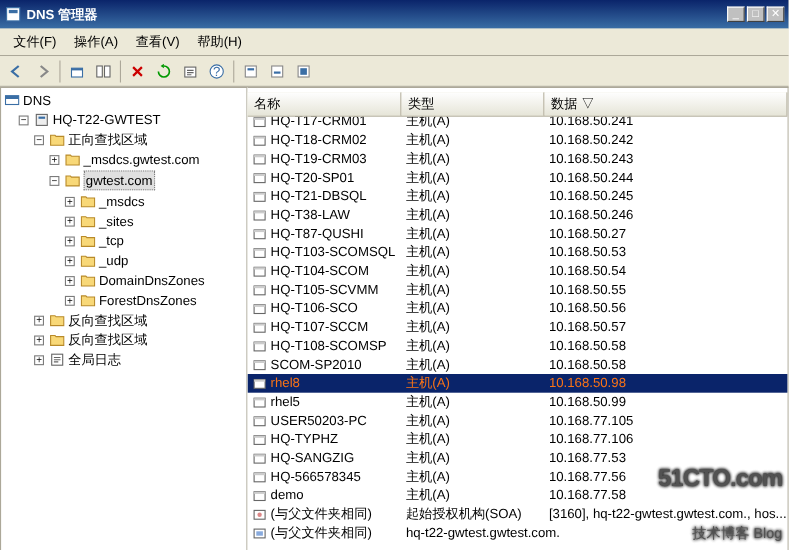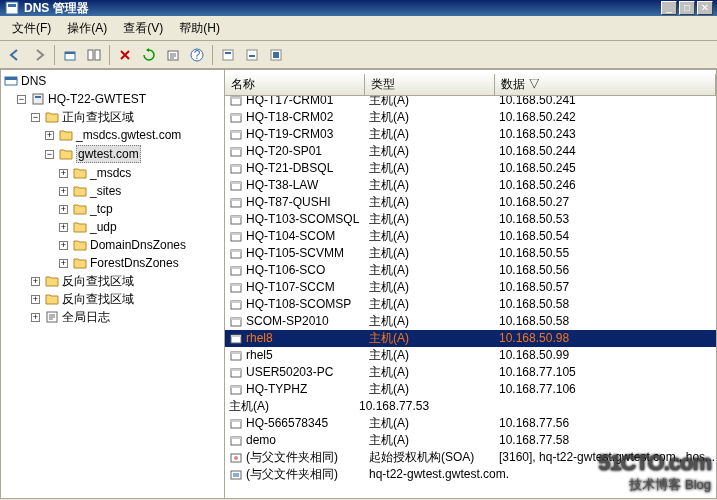--- a/index.html
+++ b/index.html
@@ -1,17 +1,17 @@
 <!DOCTYPE html>
 <html><head>
 <meta charset="utf-8">
 <style>
 * { box-sizing: border-box; margin: 0; padding: 0; font-family: "SimSun", "宋体", sans-serif; font-size: 12px; }
 body { background: #ece9d8; width: 717px; height: 500px; overflow: hidden; position: relative; }
-.titlebar { background: linear-gradient(to bottom, #0a246a, #3a6ea5); color: #fff; height: 16px; display: flex; align-items: center; padding: 0 4px; }
+.titlebar { background: linear-gradient(to bottom, #0a246a, #3a6ea5); color: #fff; height: 26px; display: flex; align-items: center; padding: 0 4px; }
 .titlebar .icon { width: 16px; height: 16px; margin-right: 4px; display: inline-flex; align-items: center; justify-content: center; }
 .titlebar .title { flex: 1; font-weight: bold; }
 .winbtns { display: flex; gap: 2px; }
 .winbtn { width: 16px; height: 14px; background: #c0c0c0; border: 1px solid #fff; border-right-color: #404040; border-bottom-color: #404040; display: flex; align-items: center; justify-content: center; font-size: 10px; line-height: 1; }
 .menubar { background: #ece9d8; height: 20px; display: flex; align-items: center; padding: 12px 4px; border-bottom: 1px solid #aca899; }
 .menu-item { padding: 2px 8px; cursor: default; }
 .toolbar { background: #ece9d8; height: 28px; display: flex; align-items: center; padding: 0 4px; border-bottom: 1px solid #aca899; gap: 2px; }
 .tbtn { width: 22px; height: 22px; display: flex; align-items: center; justify-content: center; border: 1px solid transparent; }
 .tsep { width: 1px; height: 20px; background: #aca899; margin: 0 2px; }
 .mainarea { display: flex; height: calc(500px - 22px - 20px - 28px); }
@@ -31,21 +31,21 @@
 .lh-col.data { flex: 1; }
 .row { display: flex; padding: 0; line-height: 17px; cursor: default; }
 .row.sel { background: #0a246a; color: #f97316; }
 .cell { padding: 0 4px; overflow: hidden; white-space: nowrap; }
 .cell.name { width: 140px; display: flex; align-items: center; gap: 3px; }
 .cell.type { width: 130px; }
 .cell.data { flex: 1; }
 .ricon { width: 14px; height: 14px; display: inline-flex; align-items: center; justify-content: center; flex-shrink: 0; }
 .watermark { position: absolute; right: 6px; bottom: 6px; color: #404040; font-family: Arial; text-align: right; text-shadow: 0 0 3px #000, 0 0 3px #000; opacity: .9; }
 .watermark .big { font-size: 22px; font-weight: bold; letter-spacing: -1px; }
-.watermark .sub { font-size: 13px; }
+.watermark .sub { font-size: 13px; margin-top: 28px; }
 svg { display: block; }
 </style>
 </head>
 <body>
 
 <div class="titlebar">
   <span class="icon">
     <svg width="14" height="14">
         <rect x="1" y="1" width="12" height="12" fill="#fff" stroke="#3a6ea5"></rect>
         <rect x="3" y="3" width="8" height="3" fill="#3a6ea5"></rect>
@@ -543,20 +543,29 @@
                 <rect x="2" y="3" width="10" height="8" fill="#fff" stroke="#666"></rect>
                 <rect x="2" y="3" width="10" height="2" fill="#ccc"></rect>
               </svg>
             </span>
             <span>HQ-TYPHZ</span>
           </div>
           <div class="cell type">主机(A)</div>
           <div class="cell data">10.168.77.106</div>
         </div>
         <div class="row">
+          <div class="cell name">
+            <span class="ricon">
+              <svg width="14" height="14">
+                <rect x="2" y="3" width="10" height="8" fill="#fff" stroke="#666"></rect>
+                <rect x="2" y="3" width="10" height="2" fill="#ccc"></rect>
+              </svg>
+            </span>
+            <span>HQ-SANGZIG</span>
+          </div>
           <div class="cell type">主机(A)</div>
           <div class="cell data">10.168.77.53</div>
         </div>
         <div class="row">
           <div class="cell name">
             <span class="ricon">
               <svg width="14" height="14">
                 <rect x="2" y="3" width="10" height="8" fill="#fff" stroke="#666"></rect>
                 <rect x="2" y="3" width="10" height="2" fill="#ccc"></rect>
               </svg>

